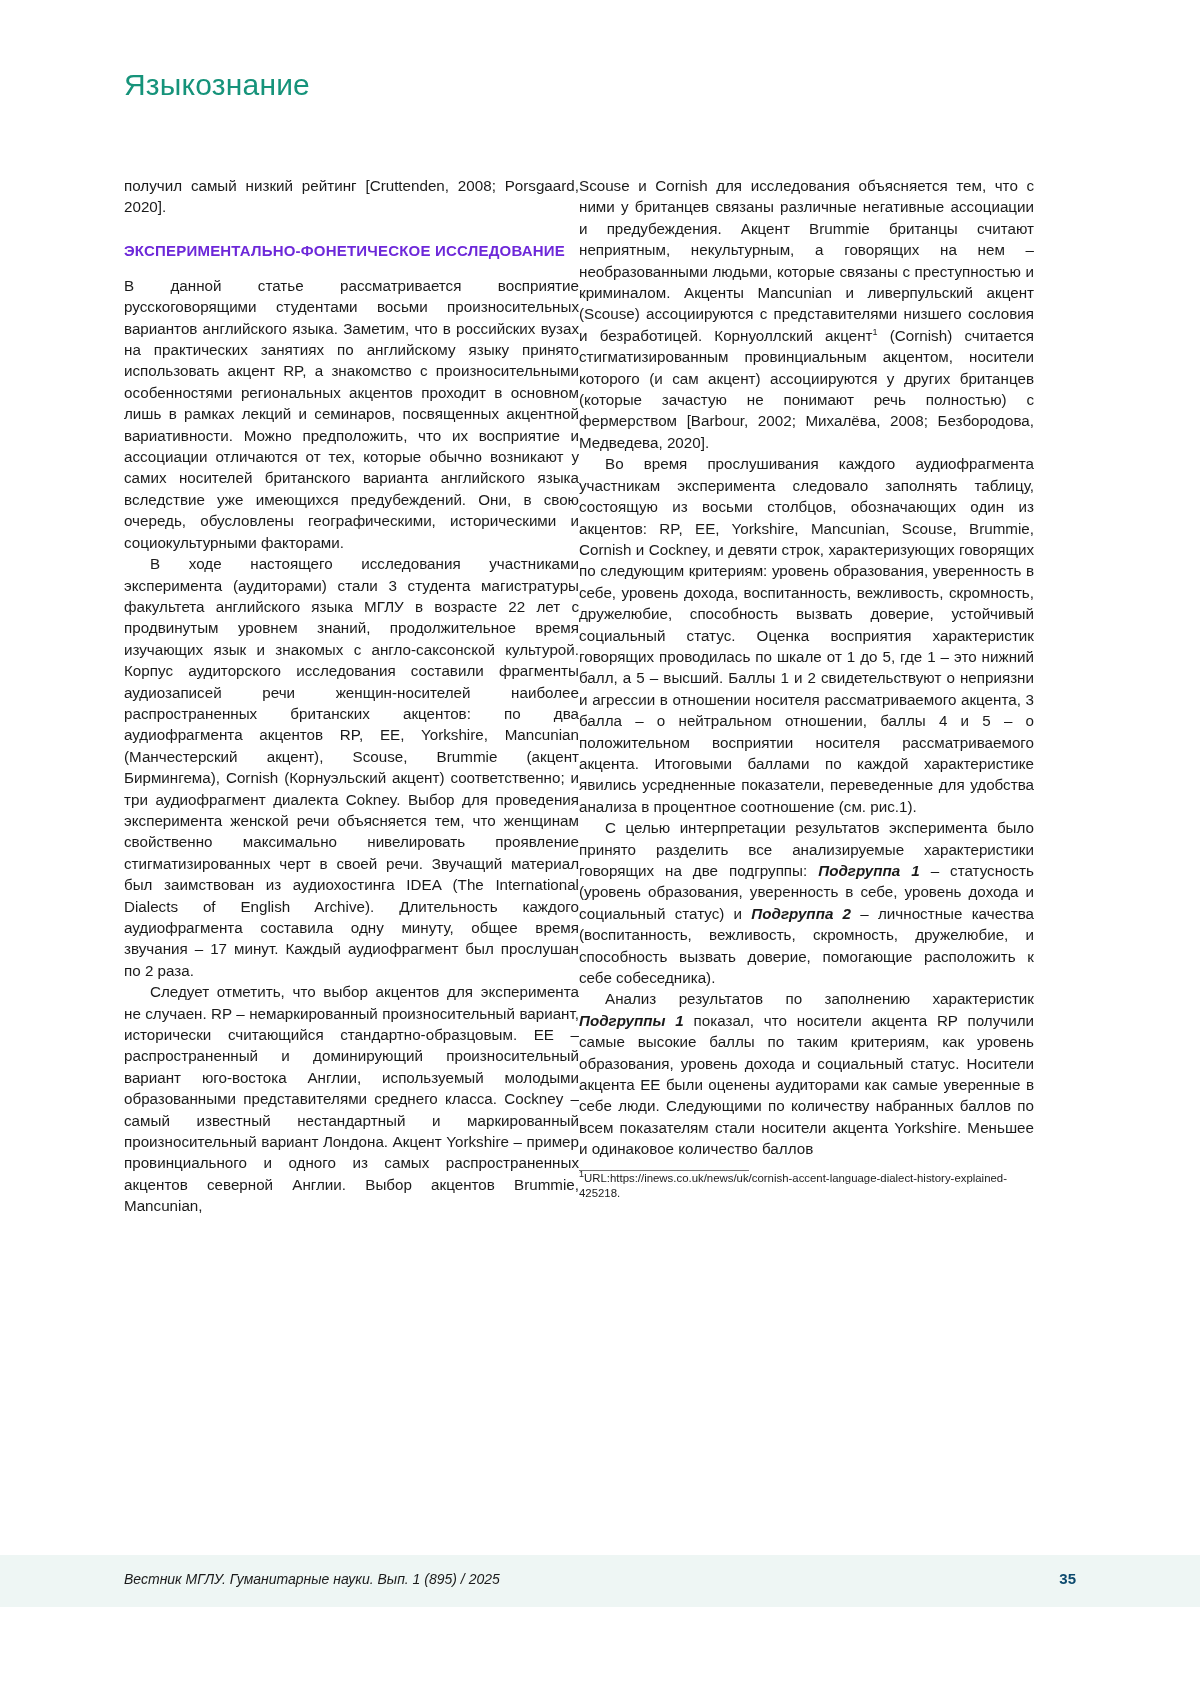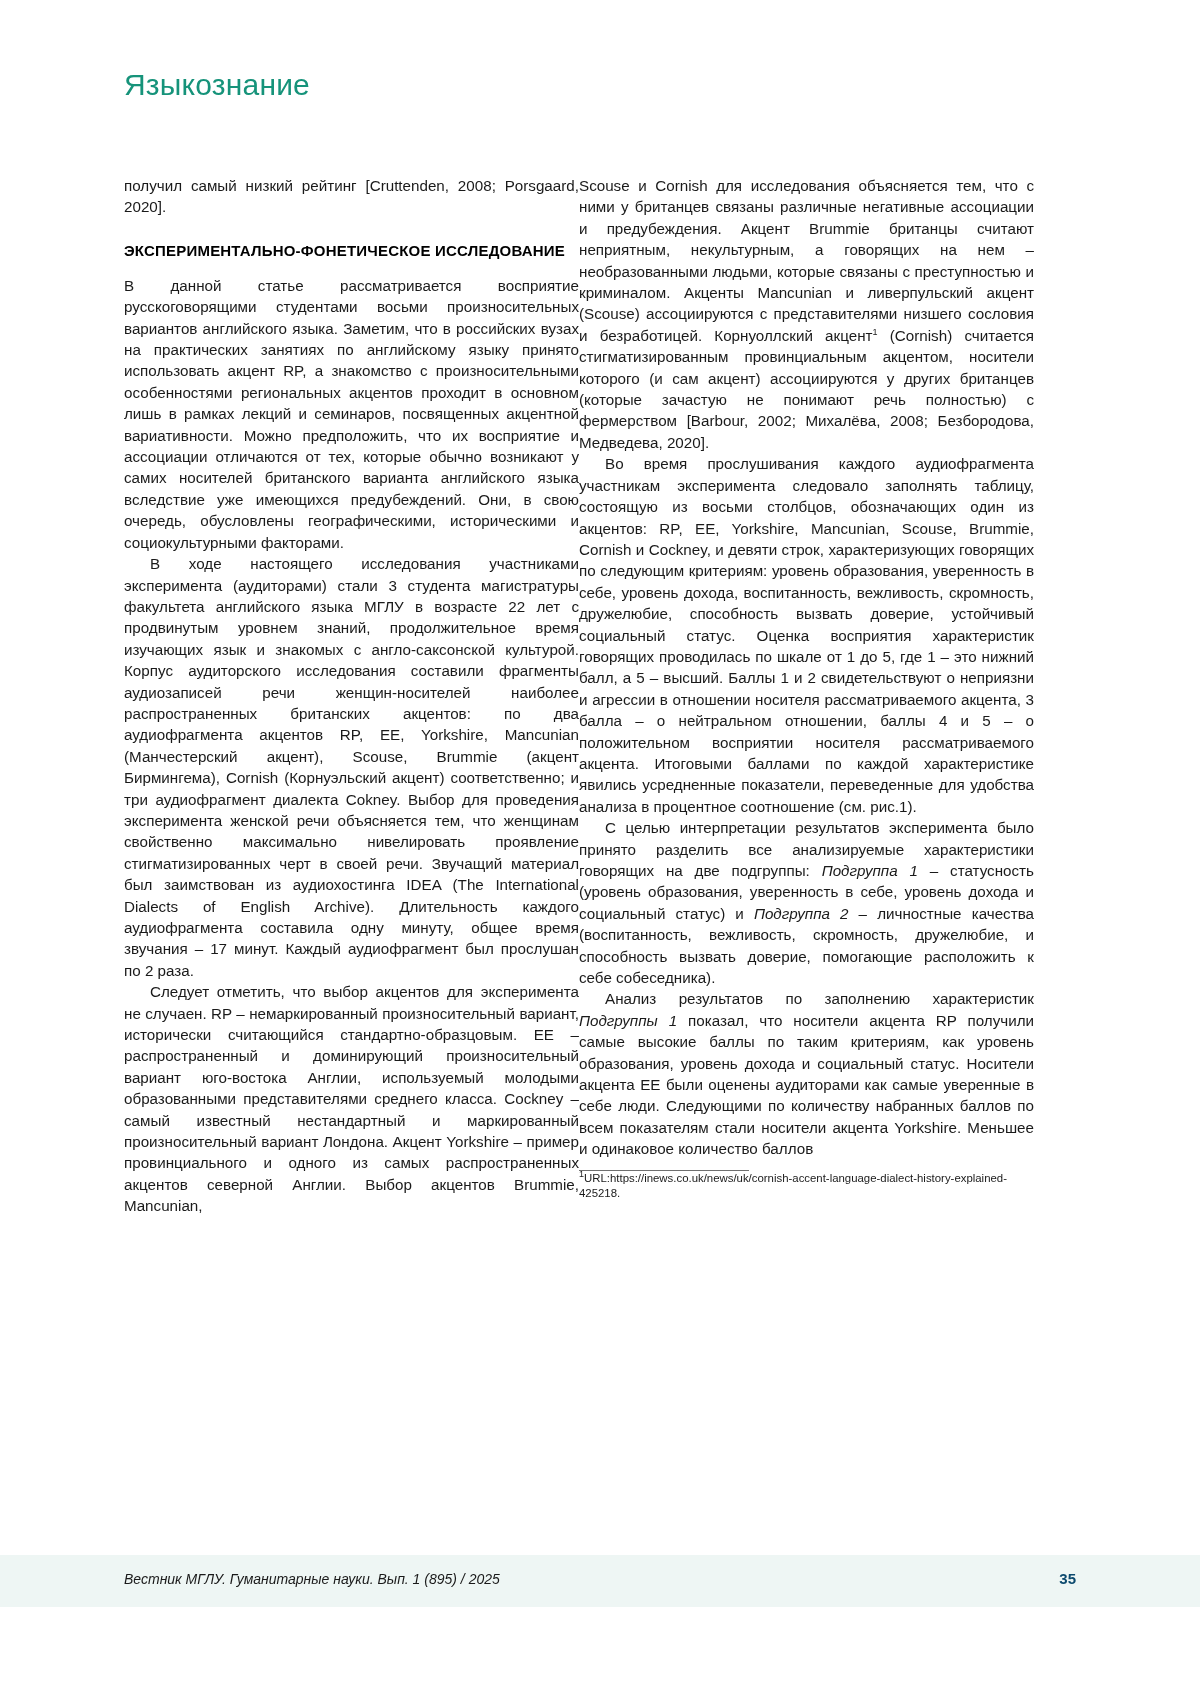--- a/index.html
+++ b/index.html
@@ -46,27 +46,27 @@
     text-justify: inter-word;
     hyphens: auto;
   }
   p.indent {
     text-indent: 26px;
   }
   .subhead {
     margin: 22px 0 14px 0;
     font-size: 15px;
     font-weight: bold;
-    color: #000000;
+    color: #6d28d9;
     line-height: 21px;
     text-align: left;
     letter-spacing: 0.2px;
   }
   .bolditalic {
-    font-weight: normal;
+    font-weight: bold;
     font-style: italic;
   }
   .footnote-rule {
     margin-top: 10px;
     width: 170px;
     height: 1px;
     background: #6f6f6f;
   }
   .footnote {
     font-size: 11.4px;

